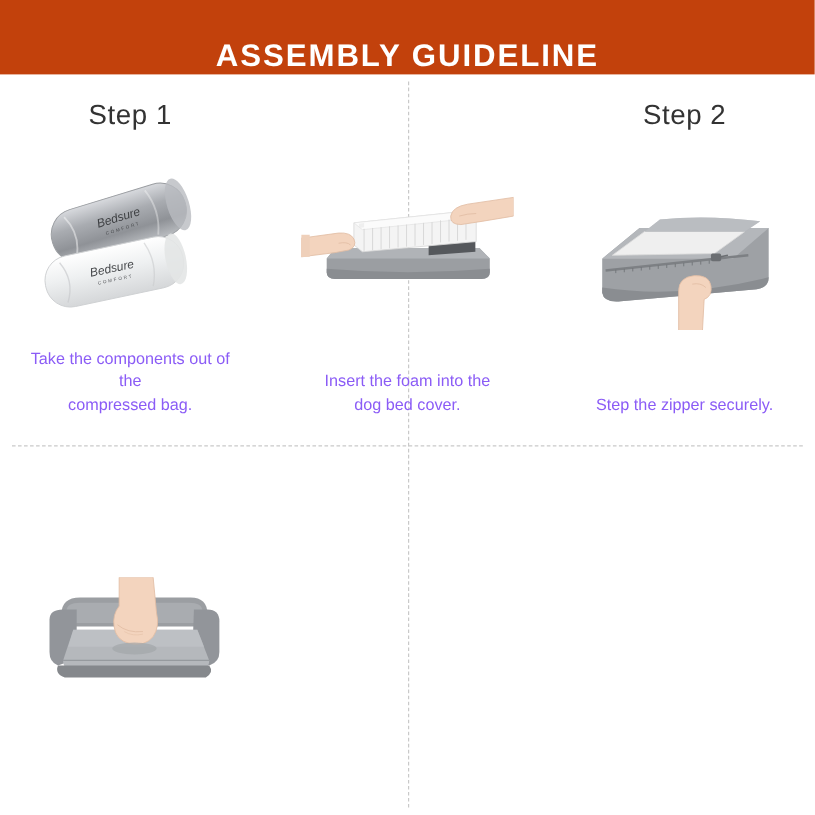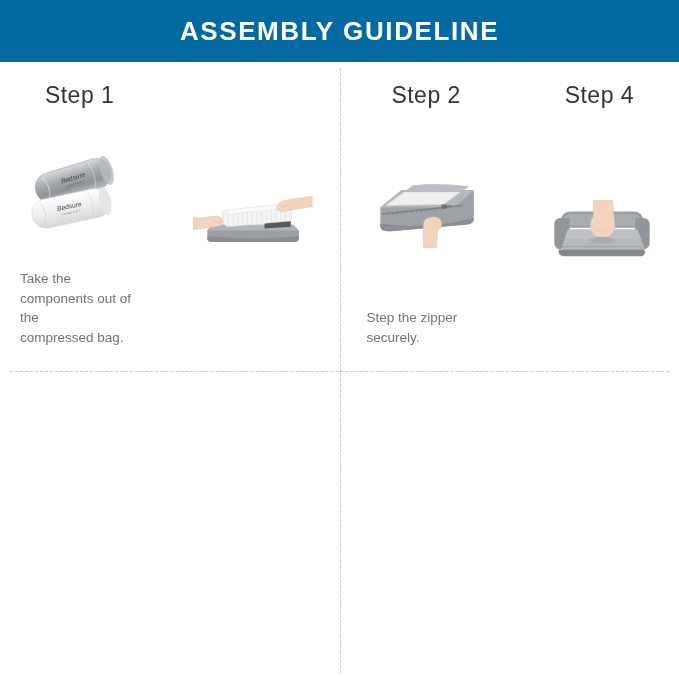--- a/index.html
+++ b/index.html
@@ -17,37 +17,37 @@
   .sheet {
     width: 679px;
     height: 679px;
     position: relative;
     display: flex;
     flex-direction: column;
     background: #fff;
   }
   .header {
     height: 62px;
-    background: #0369a1;
-    display: flex;
-    align-items: center;
+    background: #c2410c;
+    display: flex;
+    align-items: flex-end;
     justify-content: center;
     flex: 0 0 auto;
   }
   .header-title {
     color: #ffffff;
     font-size: 26px;
     letter-spacing: 1.6px;
     font-weight: bold;
     font-family: "Liberation Sans", sans-serif;
   }
   .grid {
     flex: 1 1 auto;
     display: grid;
-    grid-template-columns: 1fr 1fr 1fr 1fr;
+    grid-template-columns: 1fr 1fr 1fr;
     grid-template-rows: 1fr 1fr;
     position: relative;
     gap: 14px;
   }
   .cell {
     position: relative;
     display: flex;
     flex-direction: column;
     align-items: center;
     box-sizing: border-box;
@@ -82,21 +82,22 @@
     flex: 1 1 auto;
     width: 100%;
     display: flex;
     align-items: center;
     justify-content: center;
     min-height: 0;
   }
   .caption {
     font-size: 13.5px;
     line-height: 1.45;
-    color: #737373;
+    color: #8b5cf6;
+    text-align: center;
     max-width: 290px;
     margin-bottom: 6px;
     white-space: pre-line;
   }
   .cell-4 .caption {
     max-width: 300px;
   }
   svg {
     display: block;
     max-width: 100%;
@@ -194,20 +195,22 @@
           </g>
 
           <g fill="#f3d4be" stroke="#e2bda4" stroke-width="1">
             <path d="M250 36 L196 44 Q178 47 176 58 Q175 68 188 68 L214 64 L250 58 Z"></path>
             <path d="M186 58 q10 -3 20 -3" fill="none" stroke="#e2bda4" stroke-width="1"></path>
           </g>
 
           <rect x="0" y="80" width="10" height="26" fill="#efd0ba"></rect>
         </svg>
       </div>
+      <div class="caption">Insert the foam into the
+dog bed cover.</div>
     </div>
 
     <div class="cell cell-3">
       <div class="step-title">Step 2</div>
       <div class="art">
         <svg width="250" height="155" viewBox="0 0 250 155">
 
           <path d="M28 70 L72 34 L224 34 L224 92 Q224 104 210 106 L50 120 Q30 122 28 110 Z" fill="#9ea1a5"></path>
 
           <path d="M28 70 L72 34 L224 34 L182 70 Z" fill="#b4b7bb"></path>
@@ -241,21 +244,20 @@
           <g fill="#f3d4be" stroke="#e2bda4" stroke-width="1">
             <path d="M118 155 L118 108 Q118 92 136 90 Q154 89 156 102 Q158 114 148 118 L146 155 Z"></path>
             <path d="M134 100 q10 -2 16 4" fill="none" stroke="#e2bda4" stroke-width="1"></path>
           </g>
         </svg>
       </div>
       <div class="caption">Step the zipper securely.</div>
     </div>
 
     <div class="cell cell-4">
-      <div class="step-title">Step 4</div>
       <div class="art">
         <svg width="250" height="140" viewBox="0 0 250 140">
 
           <path d="M44 44 Q44 24 66 24 L196 24 Q216 24 216 44 L216 58 L44 58 Z" fill="#9b9ea2"></path>
           <path d="M50 40 Q50 30 66 30 L194 30 Q210 30 210 40 L210 54 L50 54 Z" fill="#a9acb0"></path>
 
           <path d="M30 50 Q30 38 46 38 L62 38 L62 96 L40 104 Q30 100 30 88 Z" fill="#92959a"></path>
 
           <path d="M200 38 L216 38 Q230 38 230 52 L230 88 Q230 100 218 104 L198 96 Z" fill="#92959a"></path>
 

